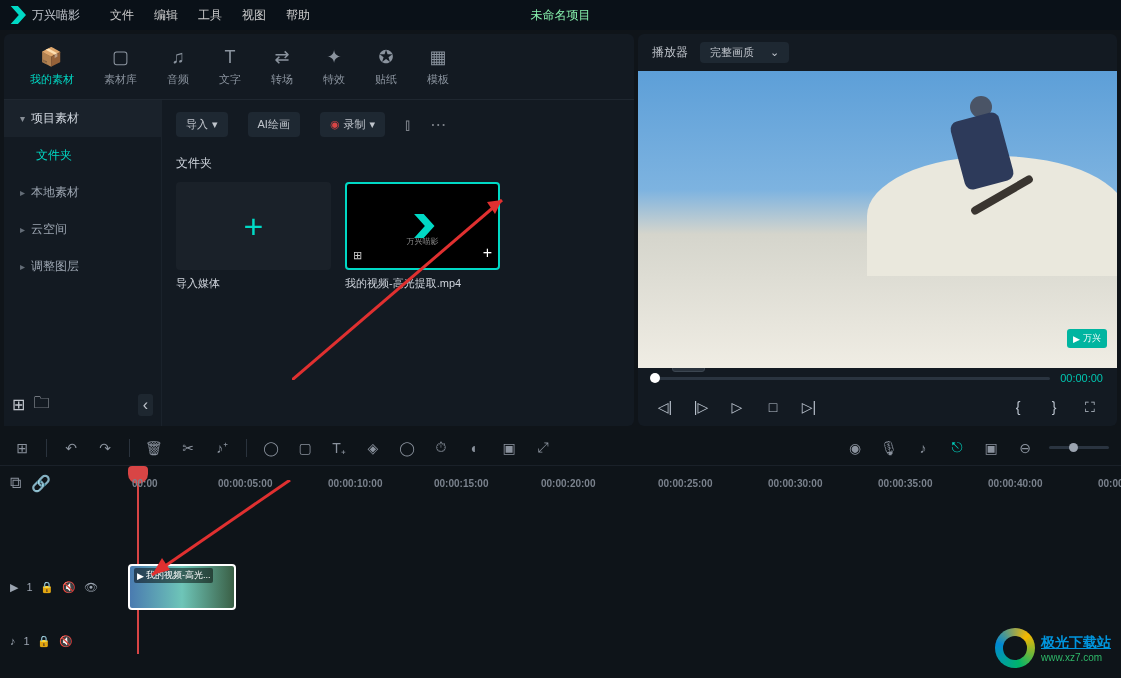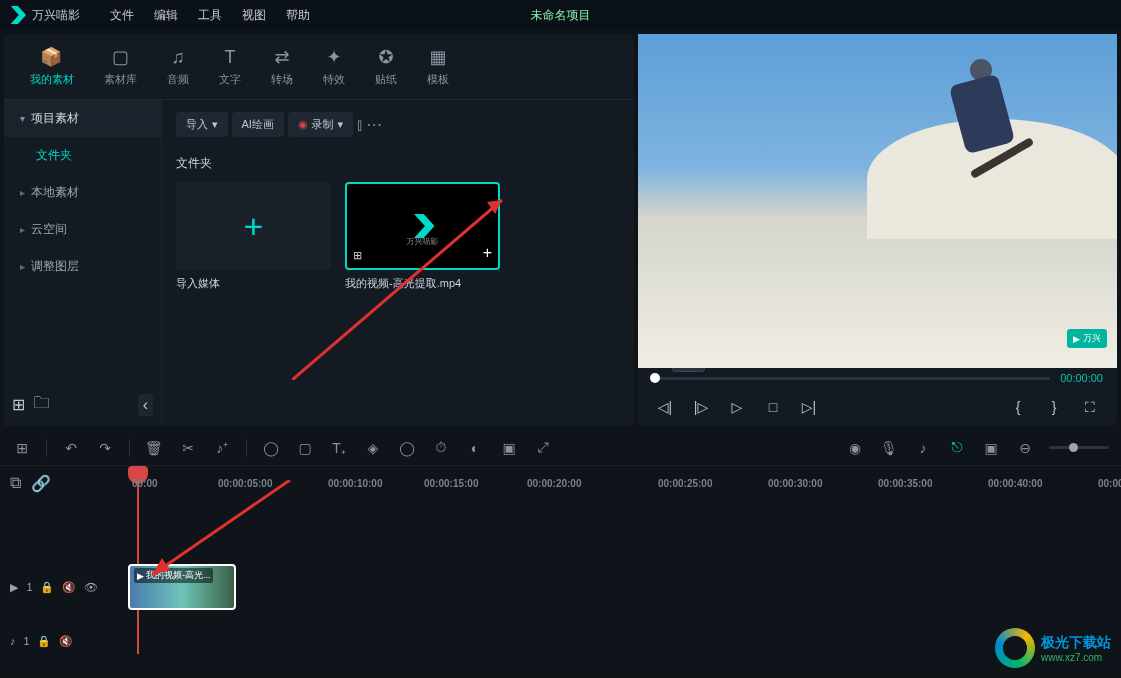--- a/index.html
+++ b/index.html
@@ -25,21 +25,21 @@
 .panel-body { display: flex; flex: 1; }
 .sidebar { width: 158px; background: #131a22; border-right: 1px solid #1a222b; display: flex; flex-direction: column; }
 .side-item { padding: 10px 16px; font-size: 12px; color: #9ba4b0; cursor: pointer; display: flex; align-items: center; gap: 6px; }
 .side-item.header { background: #1a222b; color: #d0d6de; font-weight: 500; }
 .side-item.active { color: #00d9c5; }
 .side-item .chev { font-size: 10px; opacity: 0.6; }
 .side-footer { margin-top: auto; display: flex; padding: 8px; gap: 8px; align-items: center; }
 .side-footer .collapse { margin-left: auto; background: #1e2730; border-radius: 3px; padding: 2px 5px; }
 
 .content { flex: 1; padding: 8px 14px; position: relative; }
-.toolbar { display: flex; align-items: center; gap: 4px; padding: 4px 0; }
+.toolbar { display: flex; align-items: center; gap: 20px; padding: 4px 0; }
 .pill { background: #1e2832; border-radius: 4px; padding: 5px 10px; font-size: 11px; color: #c0c5cc; display: flex; align-items: center; gap: 4px; cursor: pointer; }
 .search { flex: 1; background: transparent; border: none; color: #6a7480; font-size: 11px; outline: none; padding-left: 18px; }
 .search-wrap { position: relative; flex: 1; }
 .search-wrap::before { content: "🔍"; position: absolute; left: 0; top: 2px; font-size: 11px; opacity: 0.5; }
 
 .section-label { font-size: 12px; color: #d0d6de; margin: 14px 0 10px; font-weight: 500; }
 .media-grid { display: flex; gap: 14px; }
 .media-card { width: 155px; }
 .media-thumb { height: 88px; background: #1a2129; border-radius: 4px; display: flex; align-items: center; justify-content: center; position: relative; cursor: pointer; }
 .media-card.selected .media-thumb { border: 2px solid #00d9c5; background: #000; }
@@ -95,21 +95,21 @@
 
 .arrow { position: absolute; pointer-events: none; }
 .arrow-line { stroke: #e03030; stroke-width: 3; fill: none; }
 .arrow-head { fill: #e03030; }
 
 
 .site-wm { position: absolute; bottom: 10px; right: 10px; display: flex; align-items: center; gap: 6px; z-index: 100; }
 .site-wm .spin { width: 40px; height: 40px; border-radius: 50%; background: conic-gradient(from 45deg, #f5b800, #00b56a, #0088d4, #f5b800); position: relative; }
 .site-wm .spin::after { content: ""; position: absolute; inset: 8px; background: #0e1419; border-radius: 50%; }
 .site-wm .txt { display: flex; flex-direction: column; font-size: 11px; }
-.site-wm .txt .cn { color: #0095dd; font-weight: bold; font-size: 14px; }
+.site-wm .txt .cn { color: #0095dd; font-weight: bold; font-size: 14px; text-decoration: underline; }
 .site-wm .txt .en { color: #2fb86a; font-size: 10px; }
 </style>
 </head>
 <body>
 
 <div class="titlebar">
   <div class="logo"></div>
   <span>万兴喵影</span>
   <div class="menu">
     <span>文件</span>
@@ -228,20 +228,27 @@
         </svg>
         <svg class="arrow" style="left:480px;top:120px" width="90" height="50">
           <line class="arrow-line" x1="80" y1="0" x2="8" y2="40"></line>
           <polygon class="arrow-head" points="8,40 24,38 18,26"></polygon>
         </svg>
       </div>
     </div>
   </div>
 
   <div class="player">
+    <div class="player-head">
+      <span>播放器</span>
+      <div class="quality">
+          <span>完整画质</span>
+          <span>⌄</span>
+        </div>
+    </div>
     <div class="preview">
       <div class="skater">
         <div class="skater-head"></div>
         <div class="skater-body"></div>
         <div class="board"></div>
       </div>
       <div class="wm">
           <span>▶</span>
           <span>万兴</span>
         </div>
@@ -301,22 +308,22 @@
     <div class="tl-head-left">
       <span style="color:#8a929d">⧉</span>
       <span style="color:#00d9c5">🔗</span>
     </div>
     <div class="tl-ruler">
       <div class="playhead-flag"></div>
       <div class="playhead-line"></div>
       <span style="left:4px">00:00</span>
       <span style="left:90px">00:00:05:00</span>
       <span style="left:200px">00:00:10:00</span>
-      <span style="left:296px">00:00:15:00</span>
-      <span style="left:399px">00:00:20:00</span>
+      <span style="left:306px">00:00:15:00</span>
+      <span style="left:413px">00:00:20:00</span>
       <span style="left:530px">00:00:25:00</span>
       <span style="left:640px">00:00:30:00</span>
       <span style="left:750px">00:00:35:00</span>
       <span style="left:860px">00:00:40:00</span>
       <span style="left:970px">00:00:45:00</span>
     </div>
   </div>
   <div class="tl-tracks">
     <div style="height:60px"></div>
     <div class="track">

